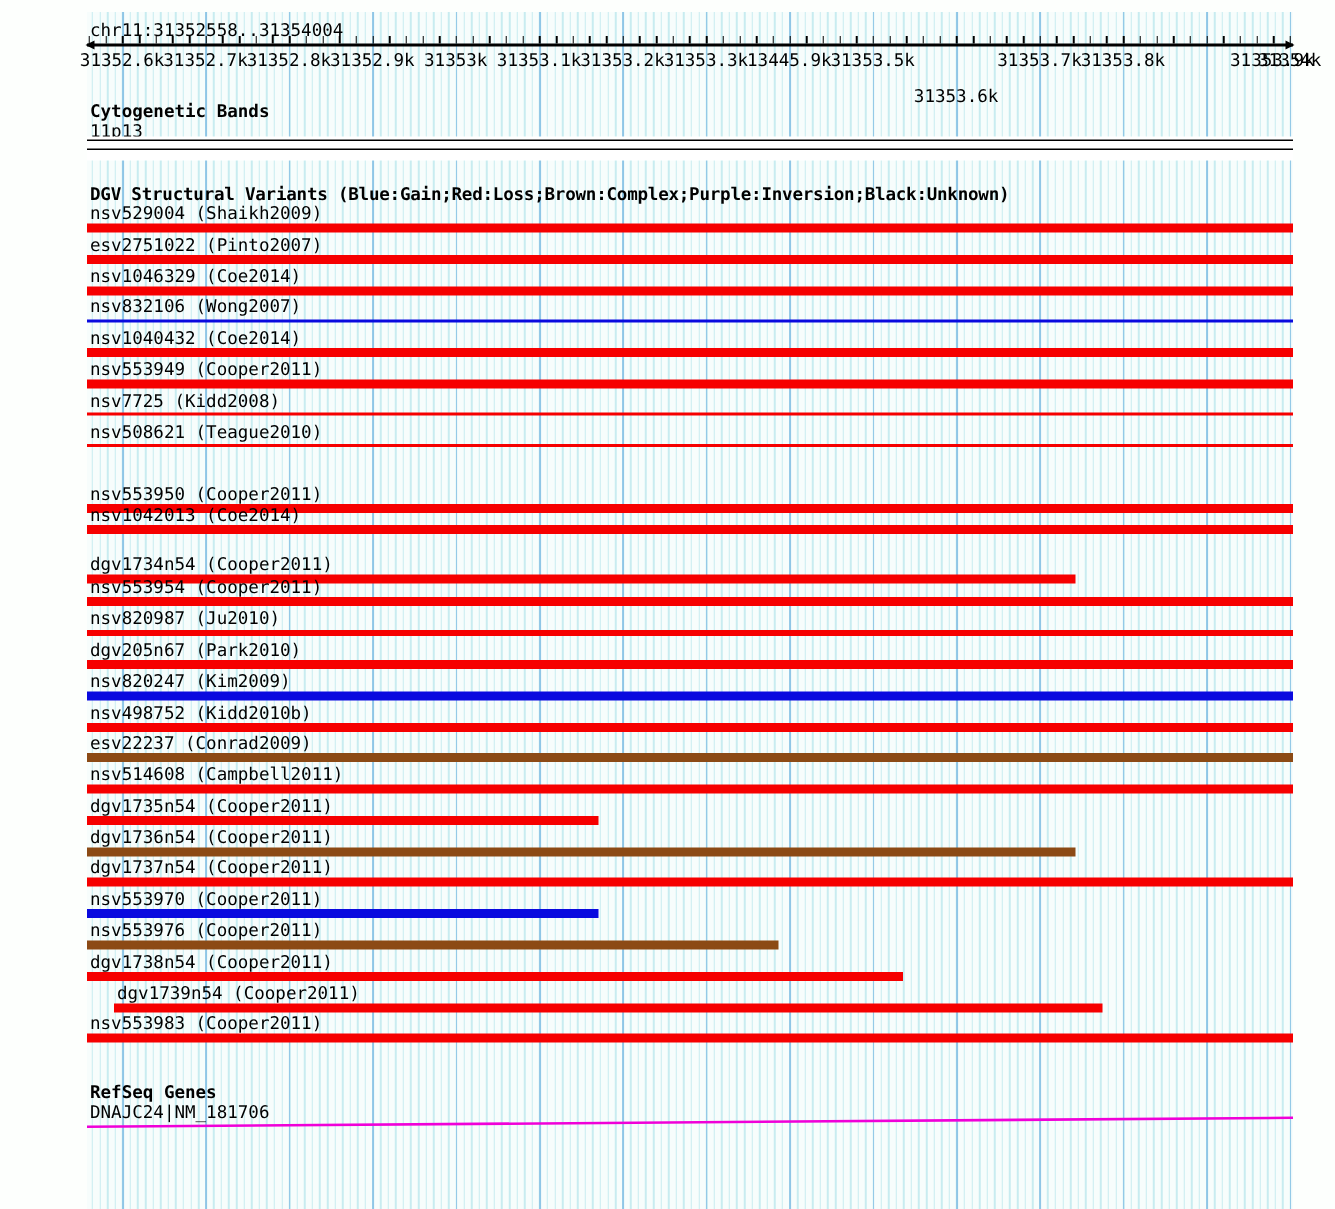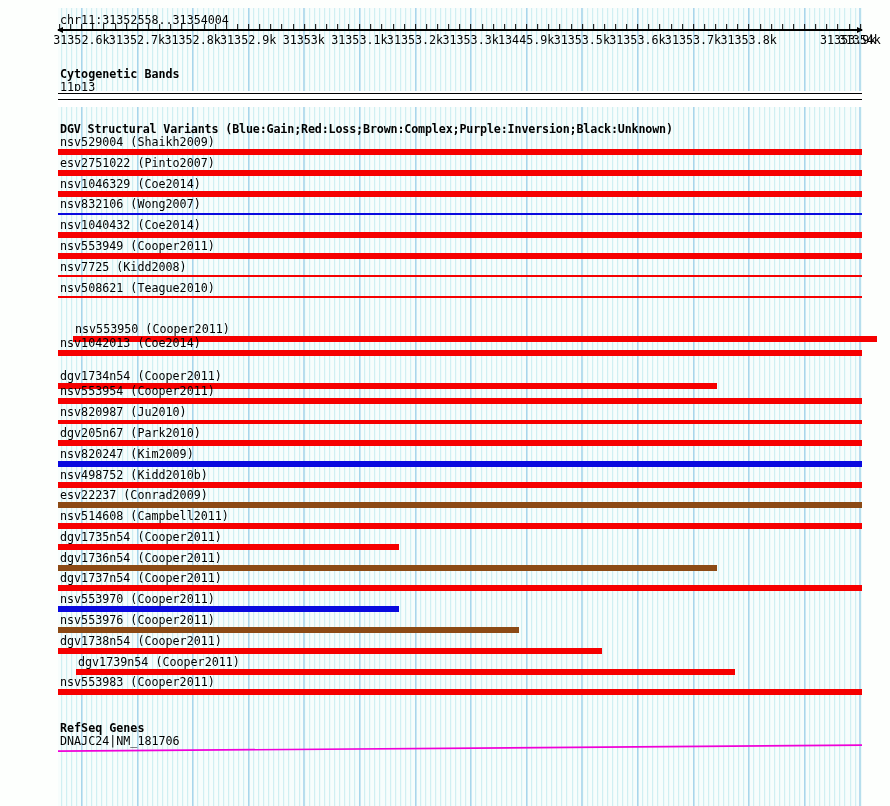--- a/index.html
+++ b/index.html
@@ -55,21 +55,21 @@
         <span class="tick-label" style="left: 23.4px;">31352.6k</span>
         <span class="tick-label" style="left: 79px; text-align: center;">31352.7k</span>
         <span class="tick-label" style="left: 134.6px;">31352.8k</span>
         <span class="tick-label" style="left: 190.2px;">31352.9k</span>
         <span class="tick-label" style="left: 245.8px;">31353k</span>
         <span class="tick-label" style="left: 301.4px;">31353.1k</span>
         <span class="tick-label" style="left: 357px;">31353.2k</span>
         <span class="tick-label" style="left: 412.6px;">31353.3k</span>
         <span class="tick-label" style="left: 468.2px;">13445.9k</span>
         <span class="tick-label" style="left: 523.8px;">31353.5k</span>
-        <span class="tick-label" style="left: 579.4px;">31353.6k</span>
+        <span class="tick-label" style="left: 579.4px; margin-top: 24px;">31353.6k</span>
         <span class="tick-label" style="left: 635px;">31353.7k</span>
         <span class="tick-label" style="left: 690.6px;">31353.8k</span>
         <span class="tick-label" style="left: 746.2px; margin-left: 44px;">31353.9k</span>
         <span class="tick-label" style="left: 801.8px;">31354k</span>
       </div>
 
     <div class="abs sec-title" id="cyto-title">Cytogenetic Bands</div>
     <div class="abs" id="cyto-label">11p13</div>
     <div class="abs" id="cyto-backdrop"></div>
     <div class="abs" id="cyto-rect"></div>
@@ -101,21 +101,21 @@
           <div class="vbar thick" style="width: 100%; background: rgb(246, 0, 0);"></div>
         </div>
         <div class="vrow" style="top: 124.7px;">
           <div class="vlabel">nsv7725 (Kidd2008)</div>
           <div class="vbar thin" style="width: 100%; background: rgb(246, 0, 0);"></div>
         </div>
         <div class="vrow" style="top: 145.5px;">
           <div class="vlabel">nsv508621 (Teague2010)</div>
           <div class="vbar thin" style="width: 100%; background: rgb(246, 0, 0);"></div>
         </div>
-        <div class="vrow" style="top: 187px; margin-left: 15px;">
+        <div class="vrow" style="top: 187px;">
           <div class="vlabel">nsv553950 (Cooper2011)</div>
           <div class="vbar thick" style="width: 100%; background: rgb(246, 0, 0);"></div>
         </div>
         <div class="vrow" style="top: 201px;">
           <div class="vlabel">nsv1042013 (Coe2014)</div>
           <div class="vbar thick" style="width: 100%; background: rgb(246, 0, 0);"></div>
         </div>
         <div class="vrow" style="top: 234px;">
           <div class="vlabel">dgv1734n54 (Cooper2011)</div>
           <div class="vbar thick" style="width: 82%; background: rgb(246, 0, 0);"></div>

